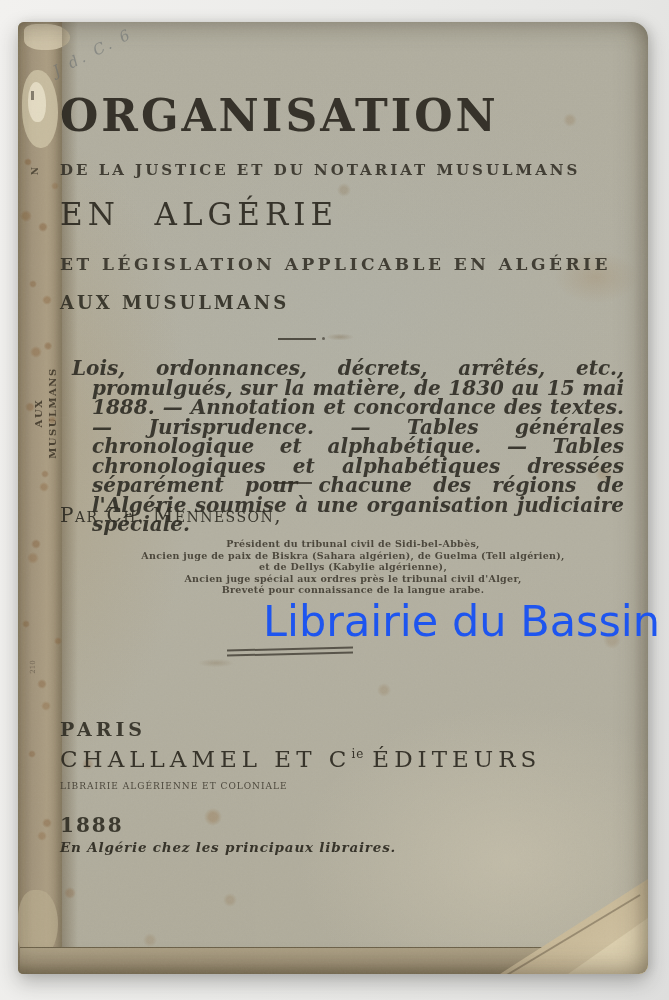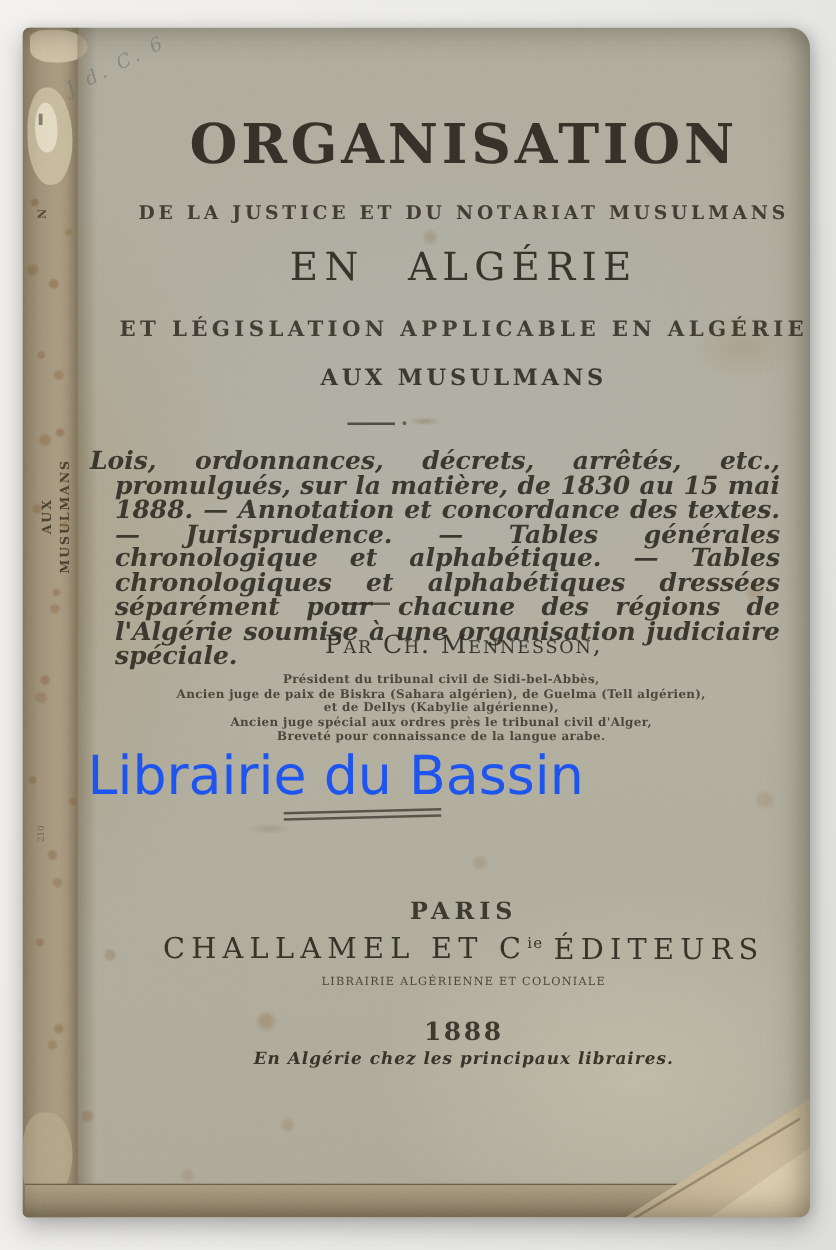--- a/index.html
+++ b/index.html
@@ -78,21 +78,21 @@
     radial-gradient(circle at 30px 324px, rgba(120,75,35,.35) 0 2px, rgba(120,75,35,0) 4.5px),
     radial-gradient(circle at 12px 385px, rgba(120,75,35,.3) 0 2.5px, rgba(120,75,35,0) 5px),
     radial-gradient(circle at 27px 452px, rgba(120,75,35,.3) 0 2px, rgba(120,75,35,0) 4px),
     radial-gradient(circle at 18px 522px, rgba(120,75,35,.32) 0 2.5px, rgba(120,75,35,0) 5px),
     radial-gradient(circle at 8px 602px, rgba(120,75,35,.3) 0 2px, rgba(120,75,35,0) 4px),
     radial-gradient(circle at 24px 662px, rgba(120,75,35,.3) 0 2.5px, rgba(120,75,35,0) 5px),
     radial-gradient(circle at 14px 732px, rgba(120,75,35,.3) 0 2px, rgba(120,75,35,0) 4px),
     radial-gradient(circle at 29px 801px, rgba(120,75,35,.3) 0 2.5px, rgba(120,75,35,0) 5px);}
   
   .print{position:absolute;inset:0;color:#35332a;}
-  .cline{position:absolute;left:78px;width:586px;text-align:center;line-height:1;}
+  .cline{position:absolute;left:60px;width:586px;line-height:1;}
   .t-main{top:94px;font-size:44px;font-weight:bold;letter-spacing:3px;color:rgba(44,41,33,.93);}
   .t-sub1{top:163px;font-size:15px;font-weight:bold;letter-spacing:3px;color:rgba(50,47,38,.88);}
   .t-alg{top:199px;font-size:31px;font-weight:normal;letter-spacing:5px;word-spacing:20px;color:rgba(44,41,33,.92);}
   .t-sub2{top:256px;font-size:17px;font-weight:bold;letter-spacing:3.5px;color:rgba(50,47,38,.88);}
   .t-sub3{top:294px;font-size:18px;font-weight:bold;letter-spacing:3px;color:rgba(48,45,36,.9);}
   .rule{position:absolute;height:2px;background:rgba(48,44,35,.75);}
   .rule1{left:278px;top:338px;width:38px;}
   .rule1dot{position:absolute;left:322px;top:337px;width:3px;height:3px;border-radius:50%;background:rgba(48,44,35,.6);}
   .rule2{left:273px;top:482px;width:39px;}
   .summary{position:absolute;left:72px;top:359px;width:532px;font-size:20px;font-weight:bold;
@@ -117,21 +117,21 @@
         transform:rotate(-90deg);text-align:center;font-size:10px;font-weight:bold;
         letter-spacing:1.5px;color:rgba(50,43,30,.8);line-height:14px;}
   .spine-num{position:absolute;left:4px;top:640px;width:24px;height:10px;transform:rotate(-90deg);
         font-size:7px;color:rgba(70,60,50,.5);text-align:center;}
   .spine-letter{position:absolute;left:11px;top:143px;width:14px;height:12px;transform:rotate(-90deg);
         font-size:9px;font-weight:bold;color:rgba(50,44,32,.7);text-align:center;}
   
   .inscription{position:absolute;left:48px;top:38px;width:110px;transform:rotate(-27deg);
         font-style:italic;font-size:15px;letter-spacing:3px;color:rgba(104,109,112,.55);}
   
-  .watermark{position:absolute;left:70px;top:597px;width:590px;text-align:left;z-index:7;
+  .watermark{position:absolute;left:70px;top:597px;width:590px;text-align:right;z-index:7;
         font-family:"DejaVu Sans","Liberation Sans",sans-serif;
         font-size:43px;line-height:1.15;color:#1e55ef;letter-spacing:0;}
   .grain{position:absolute;left:0;top:0;pointer-events:none;opacity:.5;}
 </style>
 </head>
 <body>
 
 <div id="canvas">
 
   <div class="book">

